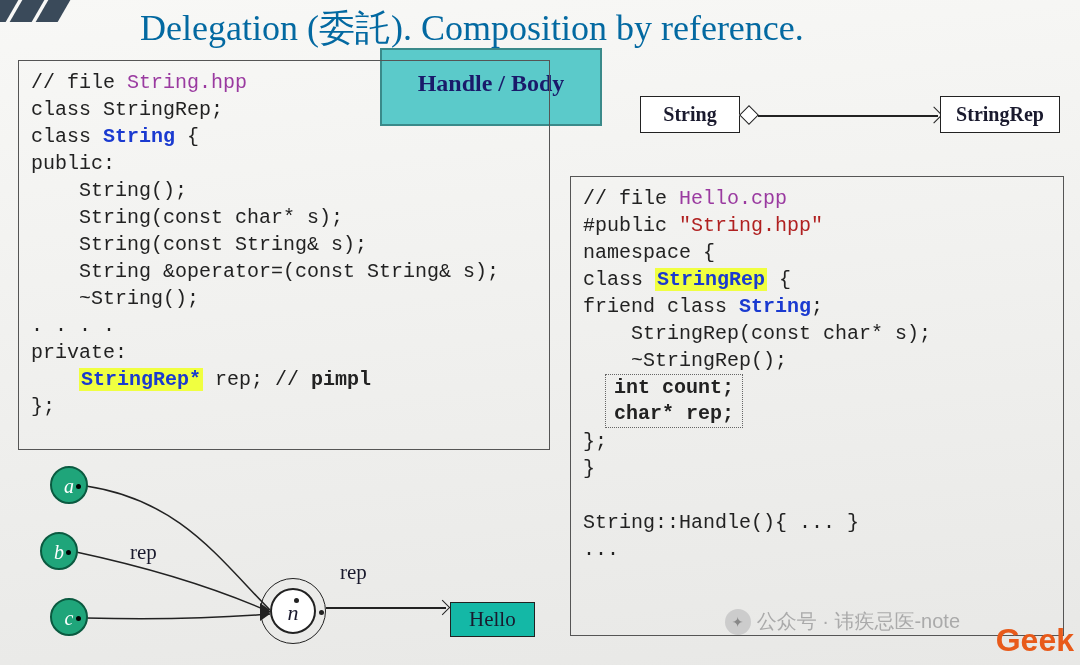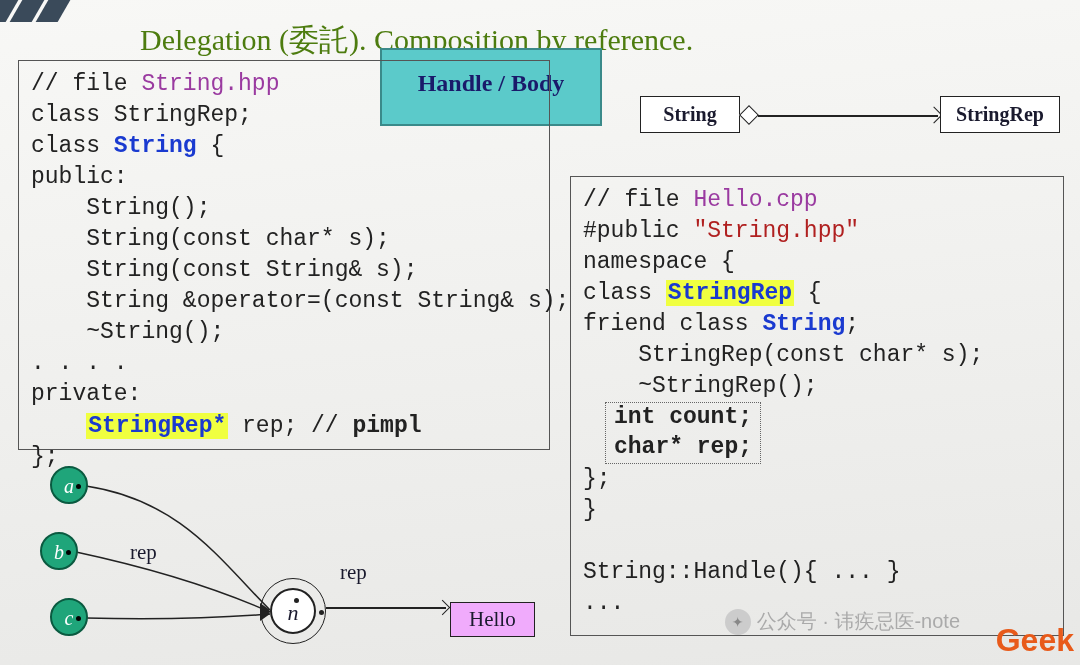--- a/index.html
+++ b/index.html
@@ -20,31 +20,31 @@
   }
   .stripes span {
     display: inline-block;
     width: 22px; height: 22px;
     background: #3a4a5a;
     transform: skewX(-30deg);
     margin-right: 4px;
   }
   .heading {
     font-family: "Times New Roman", serif;
-    font-size: 30px;
-    position: absolute;
-    top: 20px; left: 140px;
-    color: #4d7c0f;
+    font-size: 36px;
+    position: absolute;
+    top: 4px; left: 140px;
+    color: #0369a1;
   }
   .code-box {
     position: absolute;
     border: 1px solid #555;
     background: rgba(255,255,255,0);
     padding: 8px 14px 24px 12px;
-    font-size: 23px;
+    font-size: 20px;
     line-height: 1.35;
     white-space: pre;
     font-family: "Courier New", monospace;
     color: #222;
   }
   #box-left { top: 60px; left: 18px; width: 532px; height: 390px; }
   #box-right { top: 176px; left: 570px; width: 494px; height: 460px; }
 
   .kw-purple { color: #9a3aa0; }
   .kw-blue { color: #1a3ad0; font-weight: bold; }
@@ -142,21 +142,21 @@
     font-family: "Times New Roman", serif;
     font-size: 21px;
   }
   #ref-counting { top: 18px; left: 225px; text-align:center; line-height:1.2;}
   #lbl-rep1 { top: 80px; left: 110px; }
   #lbl-rep2 { top: 100px; left: 320px; }
   .hello-box {
     position: absolute;
     top: 142px; left: 430px;
     border: 1.5px solid #222;
-    background: #f0abfc;
+    background: #14b8a6;
     font-family: "Times New Roman", serif;
     font-size: 21px;
     padding: 4px 18px;
   }
   .rep-arrow {
     position:absolute;
     top:147px; left:306px; width:120px; height:1.5px; background:#222;
   }
   .rep-arrow::after {
     content:''; position:absolute; right:-2px; top:-5px;

